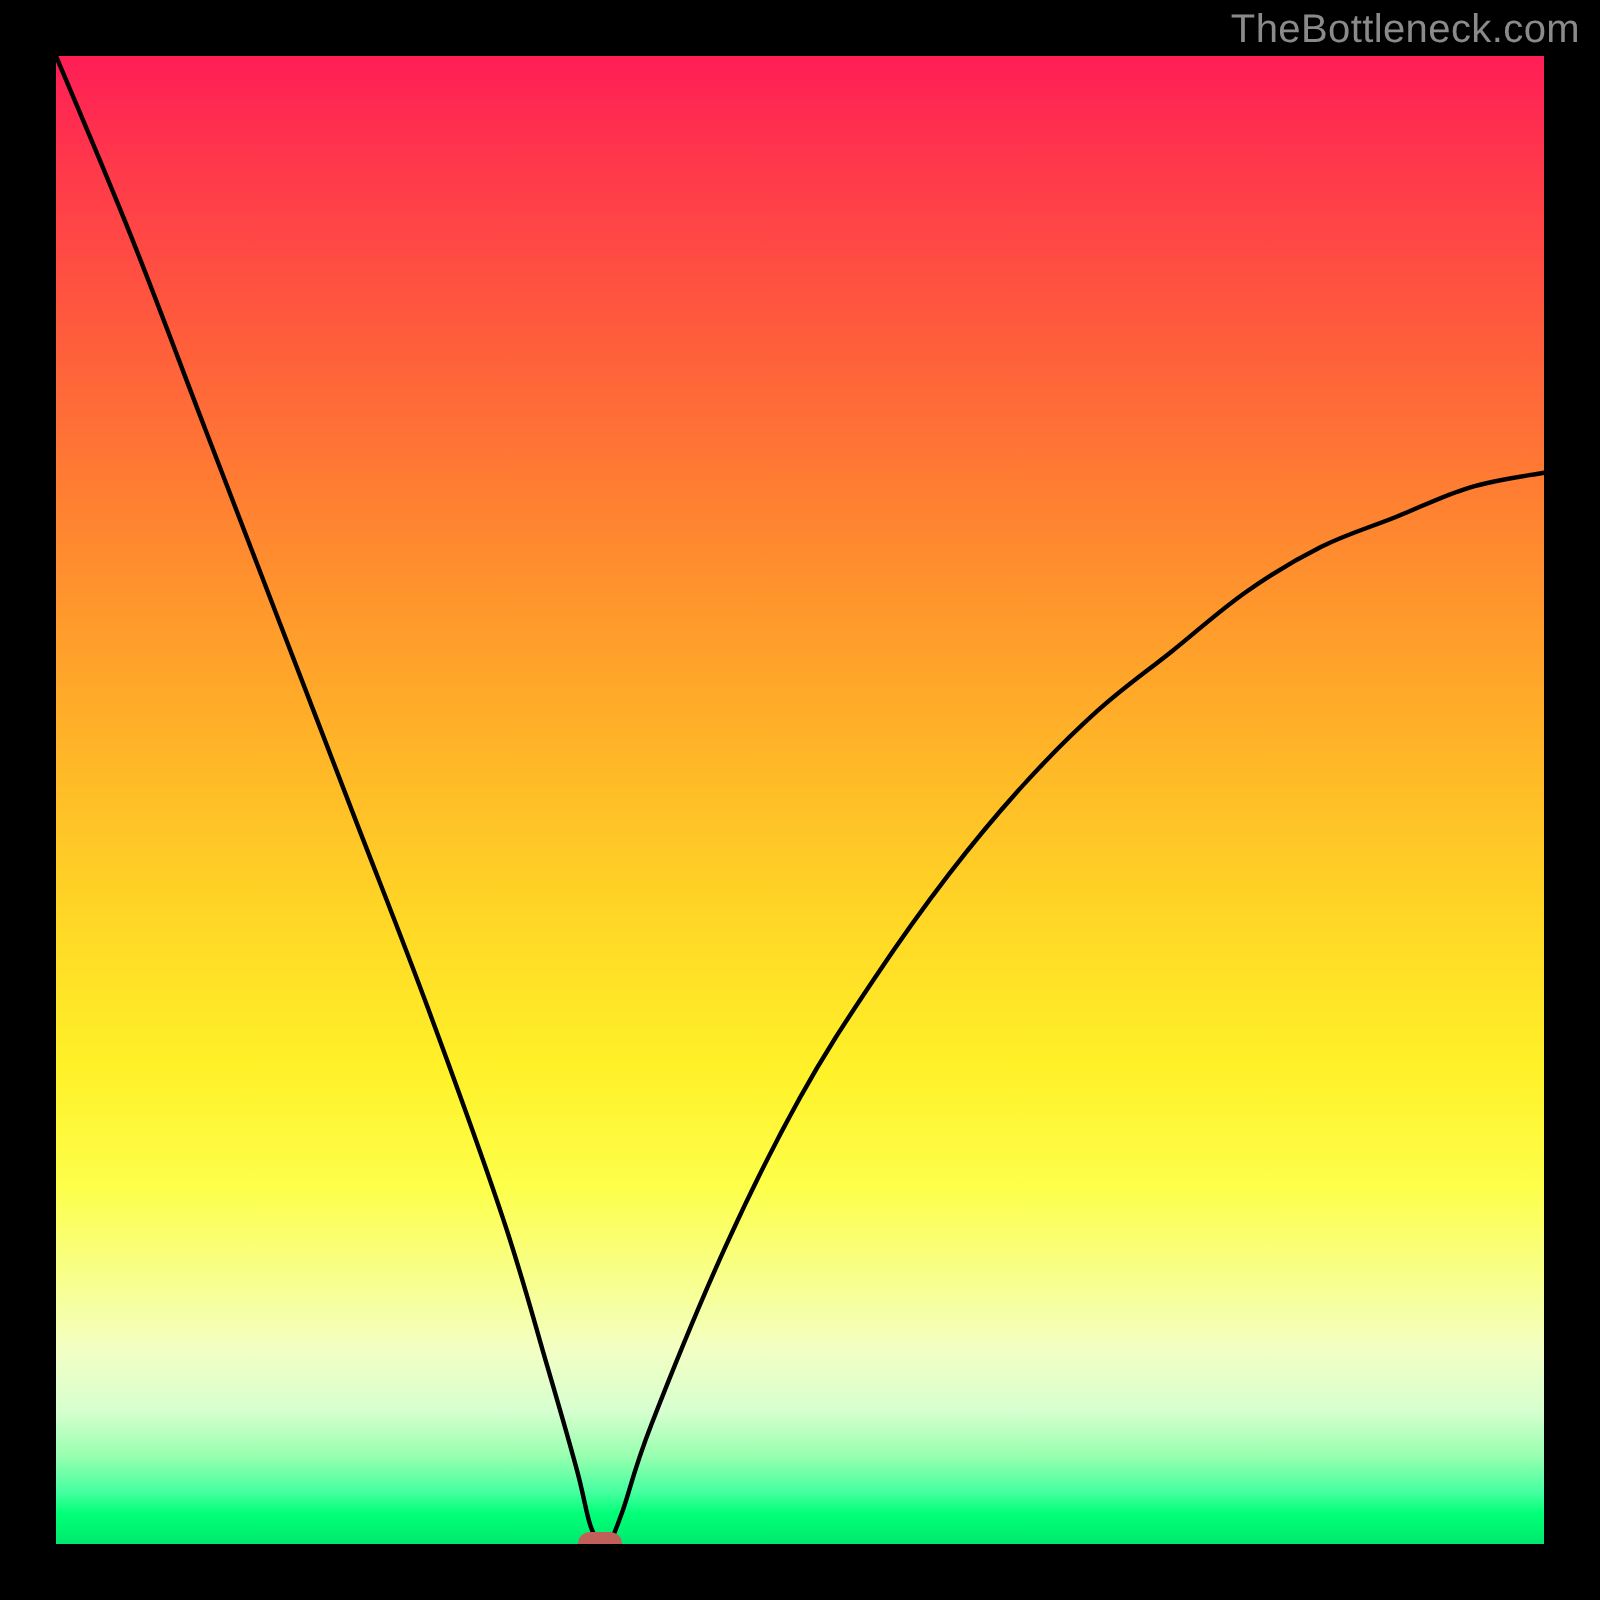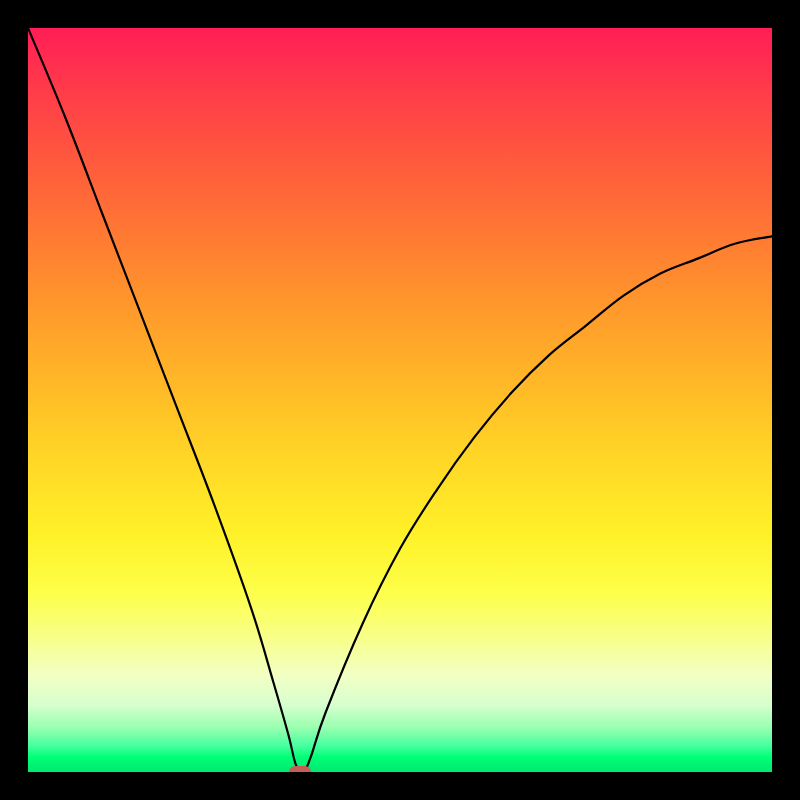--- a/index.html
+++ b/index.html
@@ -68,20 +68,21 @@
     font-family: Arial, Helvetica, sans-serif;
     font-size: 20px;
     color: #8a8a8a;
     letter-spacing: 0.2px;
   }
 </style>
 </head>
 <body>
 
 <div class="frame">
+  <div class="watermark">TheBottleneck.com</div>
   <div class="plot">
     <div class="gradient"></div>
     <svg class="curve" viewBox="0 0 744 744" preserveAspectRatio="none">
       <path id="curve-path" fill="none" stroke="#000" stroke-width="2.2" stroke-linecap="round" d="M 0 0 C 6.696000000000001 16.070399999999996, 23.808 55.799999999999976, 37.2 89.27999999999997 C 50.592000000000006 122.75999999999996, 61.00800000000001 151.18079999999998, 74.4 186 C 87.792 220.81920000000002, 98.208 247.90080000000003, 111.6 282.72 C 124.99199999999999 317.53920000000005, 135.40800000000002 344.62080000000003, 148.8 379.44 C 162.192 414.25919999999996, 172.608 440.00160000000005, 186 476.16 C 199.392 512.3184, 212.48639999999997 548.1791999999999, 223.2 580.3199999999999 C 233.9136 612.4608, 238.824 631.9536, 245.52 654.72 C 252.216 677.4864, 256.38239999999996 692.0688, 260.4 706.8 C 264.4176 721.5311999999999, 265.16159999999996 729.8639999999999, 267.84 736.56 C 270.5184 743.256, 272.60159999999996 745.3392, 275.28 744 C 277.9584 742.6608, 278.7024 739.8336, 282.72 729.12 C 286.73760000000004 718.4064, 288.22560000000004 708.5856, 297.6 684.48 C 306.9744 660.3744, 321.408 624.6624, 334.8 595.2 C 348.192 565.7376, 358.608 544.9055999999999, 372 520.8 C 385.392 496.6943999999999, 395.80800000000005 481.36799999999994, 409.20000000000005 461.28 C 422.59200000000004 441.192, 433.008 426.6096, 446.4 409.2 C 459.792 391.7904, 470.208 379.2912, 483.6 364.56 C 496.992 349.8288, 507.40799999999996 339.41279999999995, 520.8 327.35999999999996 C 534.192 315.30719999999997, 544.608 308.3136, 558 297.6 C 571.392 286.88640000000004, 581.808 277.21439999999996, 595.2 267.84 C 608.5920000000001 258.4656, 619.008 252.21599999999998, 632.4 245.51999999999998 C 645.7919999999999 238.82399999999998, 656.2080000000001 235.99679999999998, 669.6 230.64 C 682.992 225.2832, 693.4079999999999 219.77759999999998, 706.8 215.76 C 720.192 211.7424, 737.304 209.65920000000003, 744 208.32000000000005"></path>
     </svg>
     <div id="marker" class="marker" style="left: 271.56px; top: 744px;"></div>
   </div>
 </div>
 
 </body></html>

